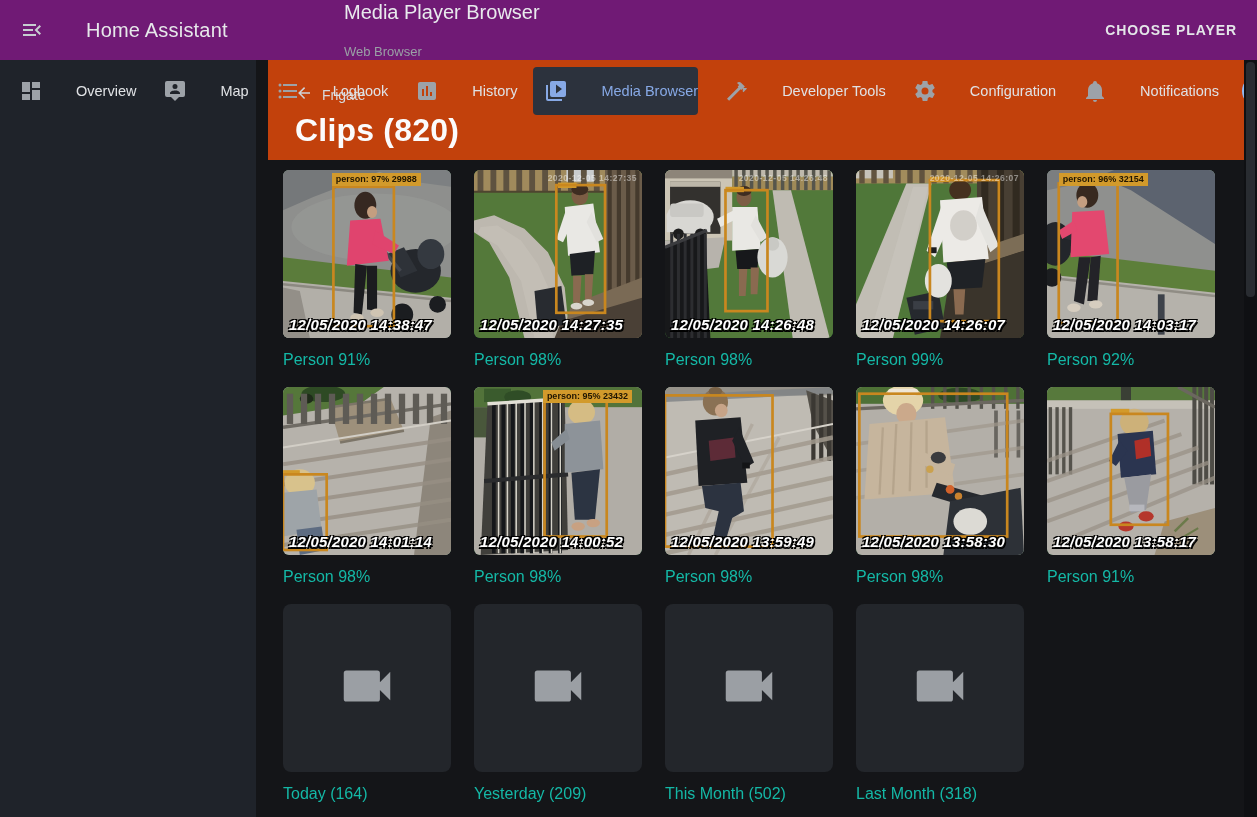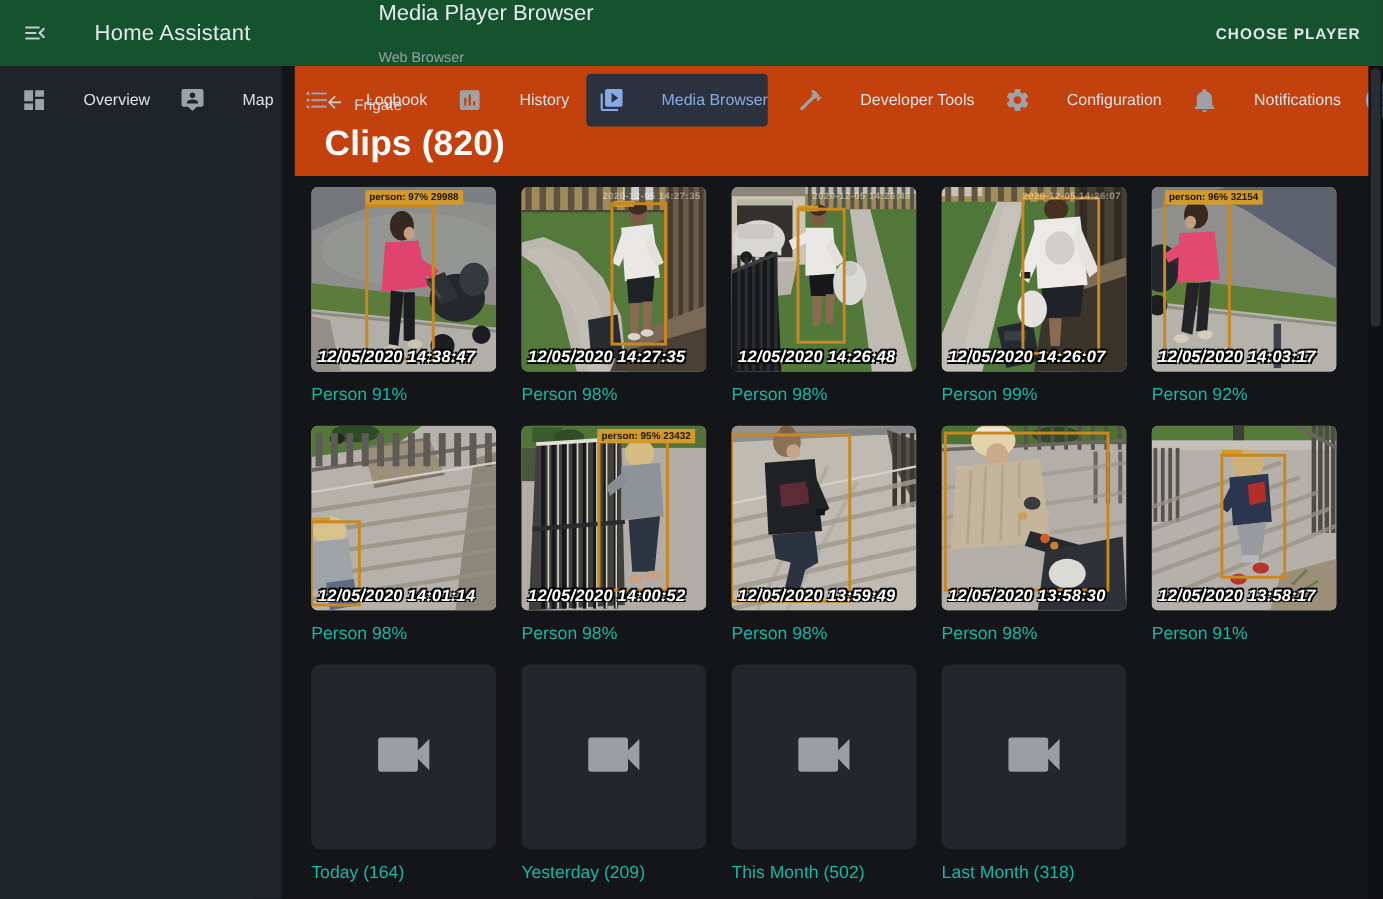--- a/index.html
+++ b/index.html
@@ -1,20 +1,20 @@
 <!DOCTYPE html>
 <html><head>
 <meta charset="utf-8">
 <style>
   html,body{margin:0;padding:0}
   body{width:1257px;height:817px;overflow:hidden;background:#141518;
        font-family:"Liberation Sans",sans-serif;-webkit-font-smoothing:antialiased}
 
   
-  .topbar{position:fixed;left:0;top:0;width:1257px;height:60px;background:#14532d;
+  .topbar{position:fixed;left:0;top:0;width:1257px;height:60px;background:#701a75;
           display:flex;align-items:center;z-index:10}
   .menu-btn{background:none;border:none;padding:0;margin-left:20px;width:24px;height:24px;cursor:pointer}
   .menu-btn svg{fill:#c7ccd1}
   .app-title{margin-left:42px;font-size:20px;color:#e6e8ea;letter-spacing:.2px}
   .tb-center{position:absolute;left:344px;top:50%;transform:translateY(-50%)}
   .tb-title{font-size:20px;color:#e8eaed}
   .tb-sub{font-size:13px;color:#9aa0a6;margin-top:20px}
   .choose-btn{position:absolute;right:14px;top:50%;transform:translateY(-50%);
               background:none;border:none;color:#e3e5e8;font-size:14px;font-weight:bold;
               letter-spacing:.9px;font-family:"Liberation Sans",sans-serif;cursor:pointer}
@@ -42,21 +42,21 @@
                   box-sizing:border-box;padding:24px 0 0 27px;z-index:4}
   .breadcrumb{display:flex;align-items:center;gap:9px;color:#d7dade;font-size:14px;cursor:pointer;width:max-content}
   .breadcrumb svg{fill:#cfd3d7}
   .page-heading{margin:7px 0 0;font-size:32px;font-weight:bold;color:#fbfbfc;letter-spacing:.2px}
 
   
   .scrollarea{position:fixed;left:256px;top:160px;width:988px;height:657px;background:#141518;
               box-sizing:border-box;padding:10px 0 0 27px;overflow:hidden;z-index:3}
   .grid{display:grid;grid-template-columns:repeat(5,168px);column-gap:23px}
   .card{width:168px}
-  .clip-thumb{width:168px;height:168px;border-radius:6px;overflow:hidden;position:relative;background:#737373}
+  .clip-thumb{width:168px;height:168px;border-radius:6px;overflow:hidden;position:relative;background:#14532d}
   .clip-thumb svg{position:absolute;inset:0;display:block}
   .clip-caption,.folder-caption{margin:13px 0 18px;font-size:16px;color:#14b8a6;white-space:nowrap}
   .folder-thumb{width:168px;height:168px;border-radius:8px;background:#23262b;
                 display:flex;align-items:center;justify-content:center}
   .folder-thumb svg{fill:#9b9fa4}
   .ts-overlay{position:absolute;left:6px;bottom:5px;font-weight:bold;font-style:italic;font-size:15px;
               color:#fff;letter-spacing:.2px;white-space:nowrap;
               text-shadow:-1.5px -1.5px 0 #000,1.5px -1.5px 0 #000,-1.5px 1.5px 0 #000,1.5px 1.5px 0 #000}
   .det-tag{position:absolute;background:#d29a2b;color:#201602;font-size:9px;font-weight:bold;
            padding:1px 4px;white-space:nowrap;line-height:11px}

